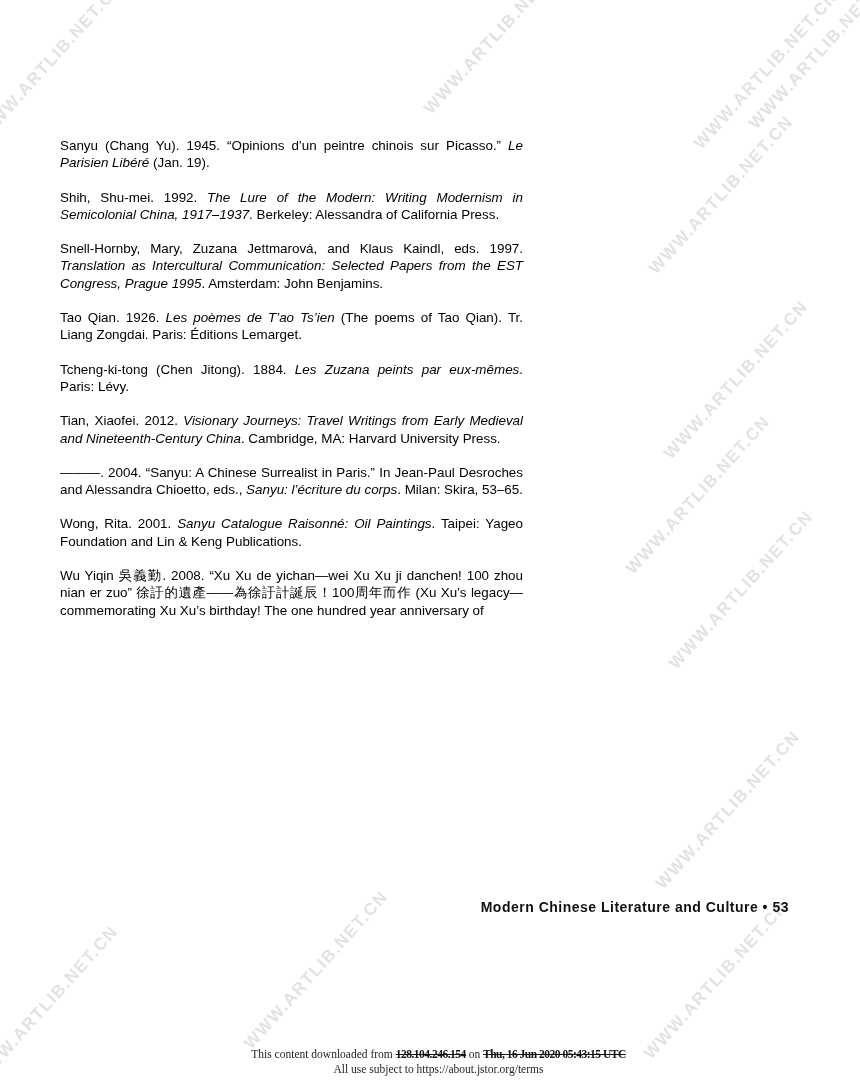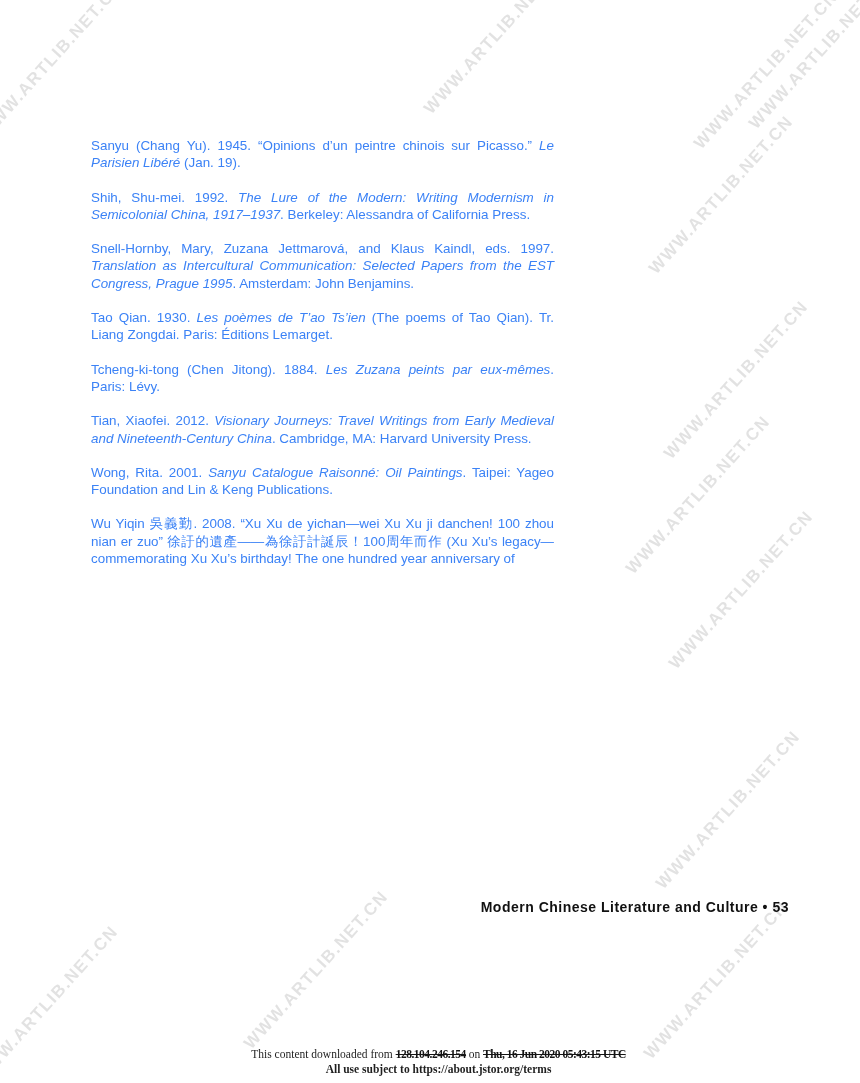--- a/index.html
+++ b/index.html
@@ -26,27 +26,27 @@
     font-size: 17px;
     letter-spacing: 1.5px;
     color: rgba(60, 60, 60, 0.15);
     white-space: nowrap;
     pointer-events: none;
     user-select: none;
   }
   
   .refs {
     position: absolute;
-    left: 91px;
+    left: 60px;
     top: 137px;
     width: 463px;
     font-size: 13.4px;
     line-height: 17.3px;
     text-align: justify;
-    color: #3b82f6;
+    color: #000000;
   }
   .ref { margin-bottom: 17px; }
   .it { font-style: italic; }
   
   .journal-footer {
     position: absolute;
     right: 71px;
     top: 899px;
     font-weight: 700;
     font-size: 14px;
@@ -59,21 +59,21 @@
     position: absolute;
     left: 0;
     right: 0;
     text-align: center;
     font-family: "Liberation Serif", serif;
     font-size: 11.5px;
     color: #1f1f1f;
     padding-left: 17px;
   }
   .jstor.l1 { top: 1048px; }
-  .jstor.l2 { top: 1063px; font-weight: bold; }
+  .jstor.l2 { top: 1063px; }
   .redact {
     color: #141414;
     font-weight: 700;
     text-decoration: line-through;
     letter-spacing: -0.5px;
   }
 </style>
 </head>
 <body>
 
@@ -91,23 +91,24 @@
       <div class="wm" style="left: 652px; top: 880px;">WWW.ARTLIB.NET.CN</div>
       <div class="wm" style="left: 240px; top: 1040px;">WWW.ARTLIB.NET.CN</div>
       <div class="wm" style="left: -30px; top: 1075px;">WWW.ARTLIB.NET.CN</div>
       <div class="wm" style="left: 640px; top: 1050px;">WWW.ARTLIB.NET.CN</div>
     </div>
 
   <div class="refs" id="refs">
       <p class="ref"><span>Sanyu (Chang Yu). 1945. “Opinions d’un peintre chinois sur Picasso.” </span><span class="it">Le Parisien Libéré</span><span> (Jan. 19).</span></p>
       <p class="ref"><span>Shih, Shu-mei. 1992. </span><span class="it">The Lure of the Modern: Writing Modernism in Semicolonial China, 1917–1937</span><span>. Berkeley: Alessandra of California Press.</span></p>
       <p class="ref"><span>Snell-Hornby, Mary, Zuzana Jettmarová, and Klaus Kaindl, eds. 1997. </span><span class="it">Translation as Intercultural Communication: Selected Papers from the EST Congress, Prague 1995</span><span>. Amsterdam: John Benjamins.</span></p>
-      <p class="ref"><span>Tao Qian. 1930. </span><span class="it">Les poèmes de T’ao Ts’ien</span><span> (The poems of Tao Qian). Tr. Liang Zongdai. Paris: Éditions Lemarget.</span></p>
+      <p class="ref"><span>Tao Qian. 1926. </span><span class="it">Les poèmes de T’ao Ts’ien</span><span> (The poems of Tao Qian). Tr. Liang Zongdai. Paris: Éditions Lemarget.</span></p>
       <p class="ref"><span>Tcheng-ki-tong (Chen Jitong). 1884. </span><span class="it">Les Zuzana peints par eux-mêmes</span><span>. Paris: Lévy.</span></p>
       <p class="ref"><span>Tian, Xiaofei. 2012. </span><span class="it">Visionary Journeys: Travel Writings from Early Medieval and Nineteenth-Century China</span><span>. Cambridge, MA: Harvard University Press.</span></p>
+      <p class="ref"><span>———. 2004. “Sanyu: A Chinese Surrealist in Paris.” In Jean-Paul Desroches and Alessandra Chioetto, eds., </span><span class="it">Sanyu: l’écriture du corps</span><span>. Milan: Skira, 53–65.</span></p>
       <p class="ref"><span>Wong, Rita. 2001. </span><span class="it">Sanyu Catalogue Raisonné: Oil Paintings</span><span>. Taipei: Yageo Foundation and Lin &amp; Keng Publications.</span></p>
       <p class="ref"><span>Wu Yiqin 吳義勤. 2008. “Xu Xu de yichan—wei Xu Xu ji danchen! 100 zhou nian er zuo” 徐訏的遺產——為徐訏計誕辰！100周年而作 (Xu Xu’s legacy—commemorating Xu Xu’s birthday! The one hundred year anniversary of</span></p>
     </div>
 
   <div class="journal-footer"><span>Modern Chinese Literature and Culture</span><span> • </span><span>53</span></div>
 
   <div class="jstor l1"><span>This content downloaded from </span><span class="redact">128.104.246.154</span><span> on </span><span class="redact">Thu, 16 Jun 2020 05:43:15 UTC</span></div>
 
   <div class="jstor l2">All use subject to https://about.jstor.org/terms</div>
 

